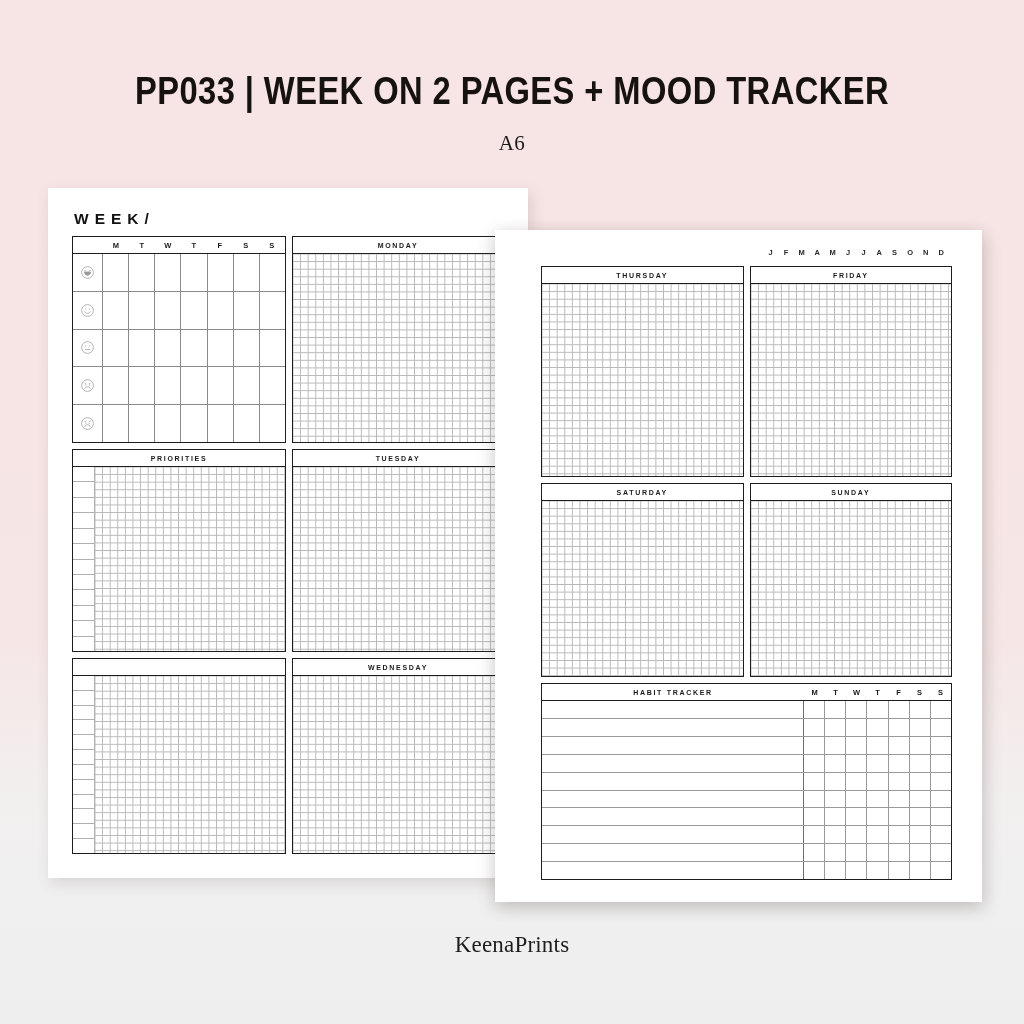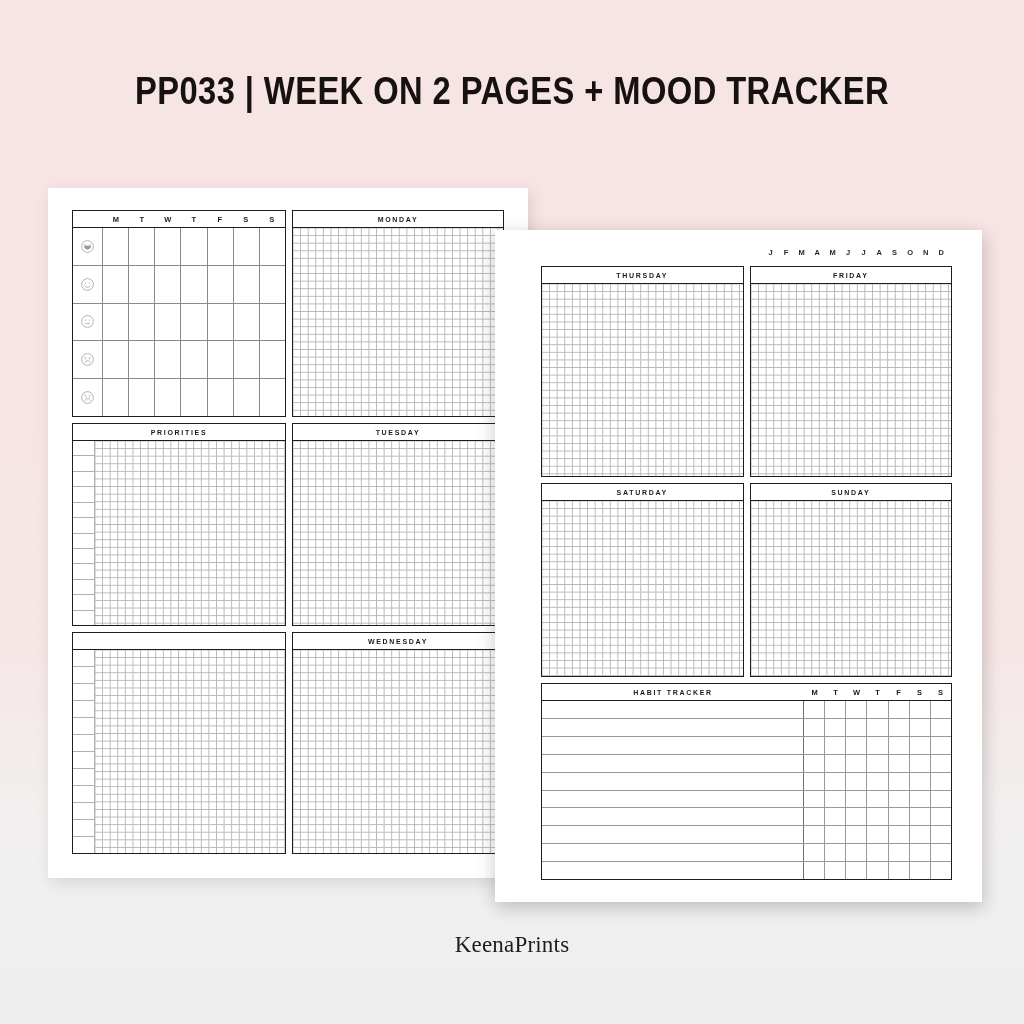--- a/index.html
+++ b/index.html
@@ -217,25 +217,27 @@
     font-weight: 600;
     letter-spacing: .3px;
     color: #2a2a2a;
   }
 </style>
 </head>
 <body>
 
 <div id="header-area">
   <div id="title">PP033 | WEEK ON 2 PAGES + MOOD TRACKER</div>
+  <div id="subtitle">A6</div>
 </div>
 
 <div class="page" id="page-left">
   <div class="planner" id="left-planner" style="left:24px; top:22px; right:24px; bottom:24px;">
 
+    <div class="week-title">WEEK/</div>
 
     <div class="band" style="height:207px;">
       <div class="box" style="flex:0 0 214px;">
         <div class="mood-table">
           <div class="mood-headrow">
             <div class="mh-face"></div>
             <div class="mh-day">M</div>
             <div class="mh-day">T</div>
             <div class="mh-day">W</div>
             <div class="mh-day">T</div>

